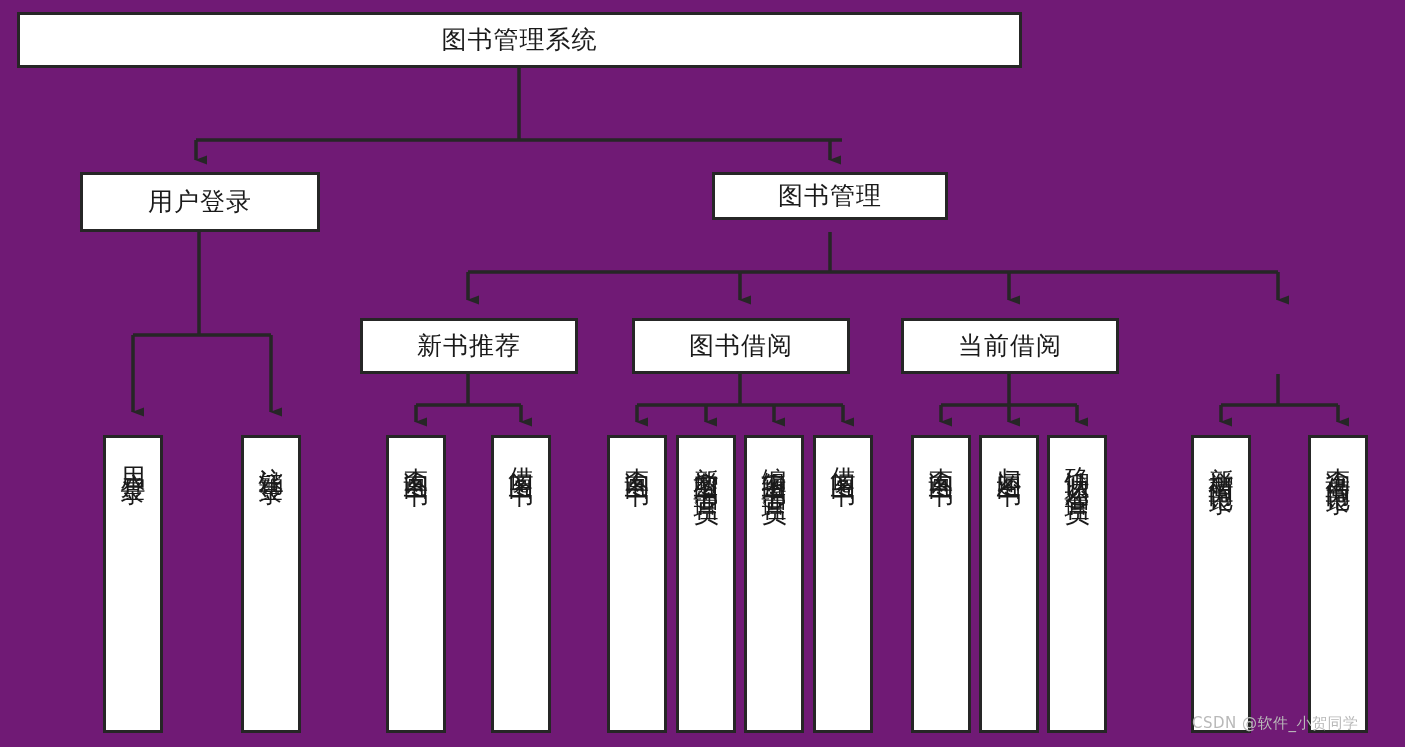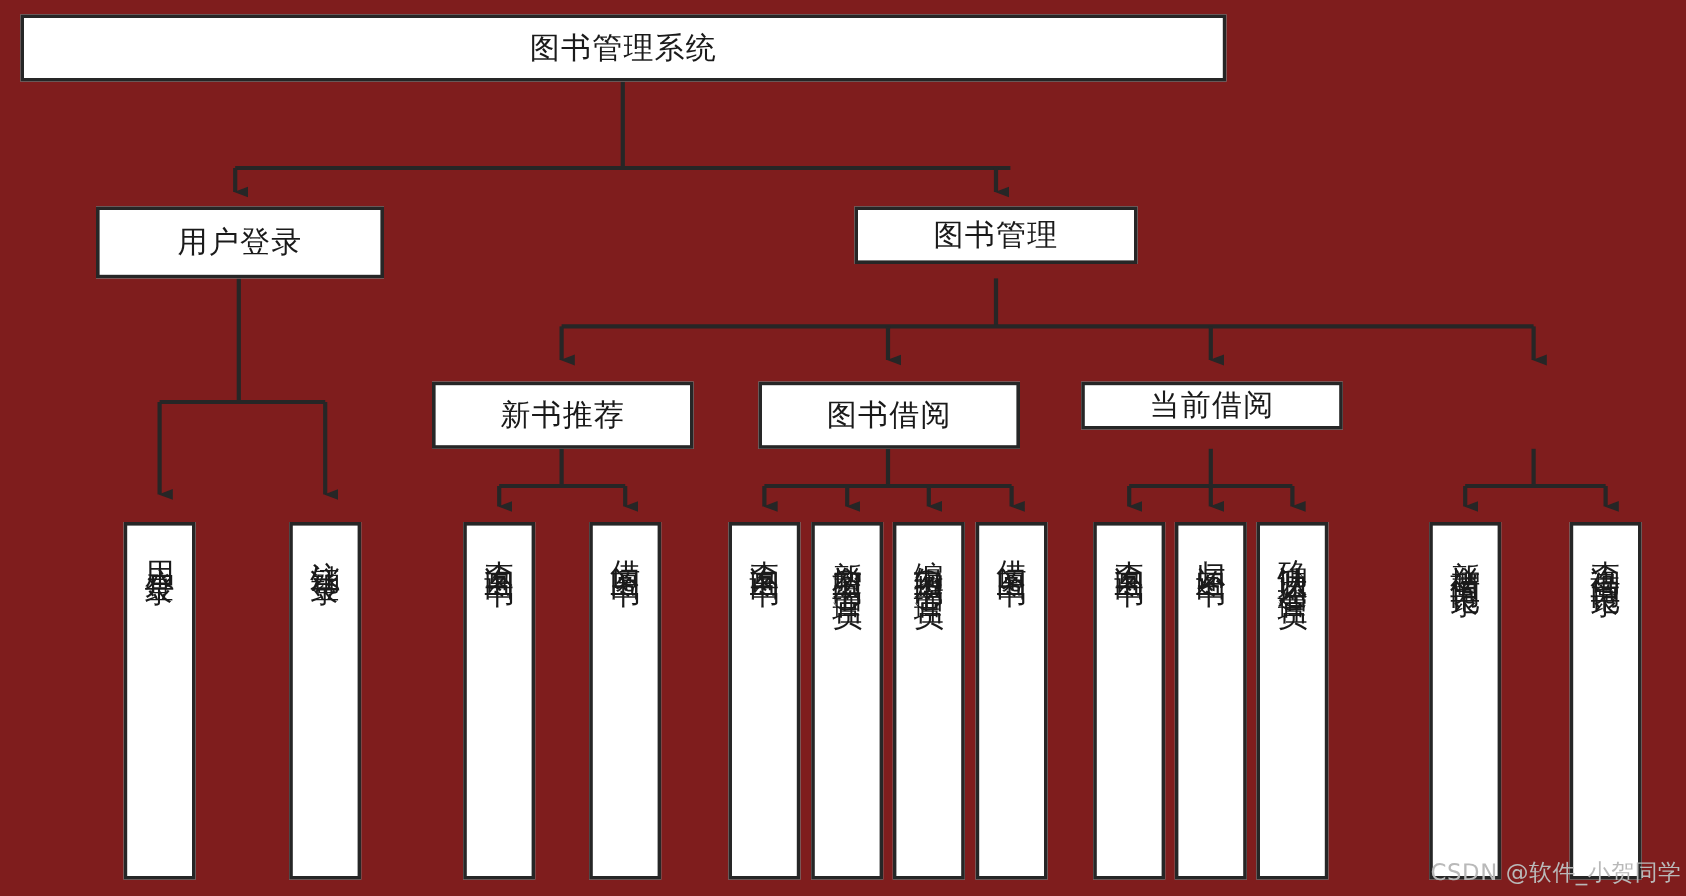--- a/index.html
+++ b/index.html
@@ -7,21 +7,21 @@
     padding: 0;
     background: #ffffff;
   }
   body {
     font-family: "DejaVu Sans", "Liberation Sans", sans-serif;
   }
   #canvas {
     position: relative;
     width: 1405px;
     height: 747px;
-    background: #7f1d1d;
+    background: #701a75;
     overflow: hidden;
   }
   #wires {
     position: absolute;
     left: 0;
     top: 0;
     width: 1405px;
     height: 747px;
     pointer-events: none;
   }
@@ -58,21 +58,21 @@
   .node.v .node-label {
     writing-mode: vertical-rl;
     text-orientation: upright;
     font-size: 25px;
     line-height: 1;
     letter-spacing: 5px;
     white-space: nowrap;
   }
   .watermark {
     position: absolute;
-    font-size: 19px;
+    font-size: 15px;
     color: #b9b9b9;
     white-space: nowrap;
     letter-spacing: 0.5px;
     text-align: center;
   }
 </style>
 </head>
 <body>
 
 <div id="canvas">
@@ -141,21 +141,21 @@
   </div>
 
   <div class="node h" style="left:360px; top:318px; width:218px; height:56px;">
     <span class="node-label">新书推荐</span>
   </div>
 
   <div class="node h" style="left:632px; top:318px; width:218px; height:56px;">
     <span class="node-label">图书借阅</span>
   </div>
 
-  <div class="node h" style="left:901px; top:318px; width:218px; height:40px;">
+  <div class="node h" style="left:901px; top:318px; width:218px; height:56px;">
     <span class="node-label">当前借阅</span>
   </div>
 
 
   <div class="node v" style="left:103px; top:435px; width:60px; height:298px;">
     <span class="node-label">用户登录</span>
   </div>
 
   <div class="node v" style="left:241px; top:435px; width:60px; height:298px;">
     <span class="node-label">注销登录</span>

